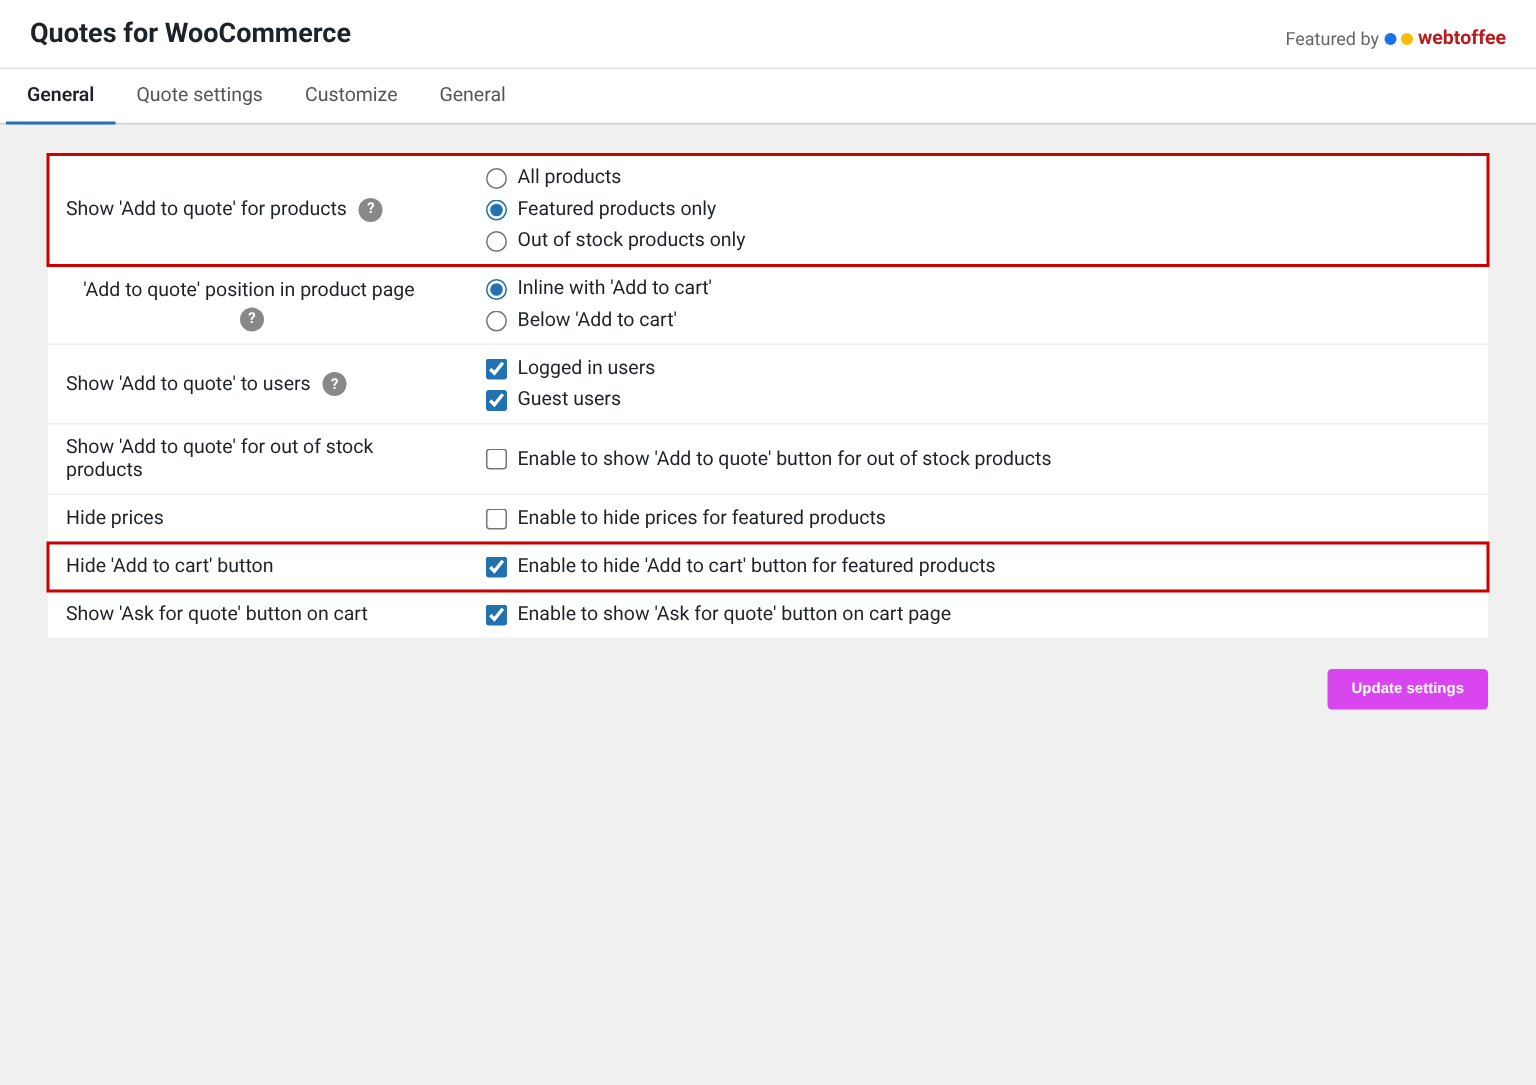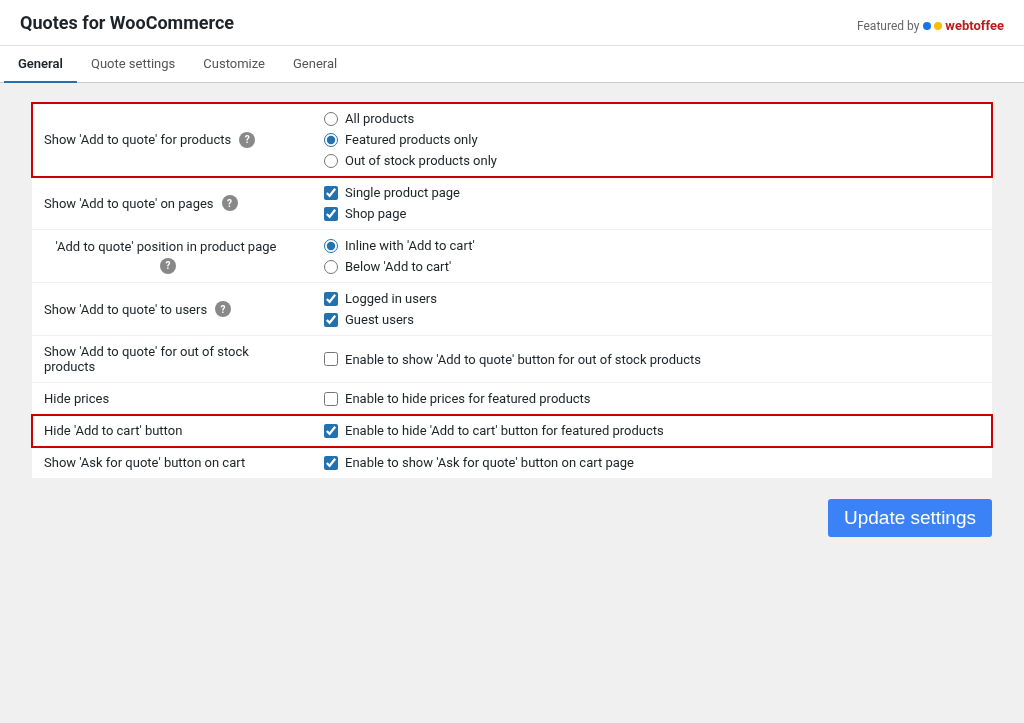--- a/index.html
+++ b/index.html
@@ -123,28 +123,28 @@
       cursor: pointer;
       margin-left: 4px;
       vertical-align: middle;
     }
     .label-with-help {
       display: flex;
       align-items: center;
       gap: 4px;
     }
     .update-btn {
-      background: #3b82f6;
+      background: #d946ef;
       color: #fff;
       border: none;
       padding: 8px 16px;
-      font-size: 19px;
+      font-size: 10px;
       cursor: pointer;
       border-radius: 3px;
-      font-weight: 400;
+      font-weight: 700;
     }
     .btn-row {
       display: flex;
       justify-content: flex-end;
       padding: 20px 0 10px 0;
     }
     table.settings-table {
       border-spacing: 0;
     }
   </style>
@@ -194,40 +194,20 @@
                 <span>Featured products only</span>
               </label>
               <label class="radio-item">
                 <input type="radio" name="show_for_products" value="outofstock" style="">
                 <span>Out of stock products only</span>
               </label>
             </div>
           </td>
         </tr>
 
-        <tr class="settings-row">
-          <td class="label-cell">
-            <div class="label-with-help">
-              <span>Show 'Add to quote' on pages</span>
-              <span class="help-icon">?</span>
-            </div>
-          </td>
-          <td class="control-cell">
-            <div class="checkbox-group">
-              <label class="checkbox-item">
-                <input type="checkbox" name="single_product_page" checked="" style="">
-                <span>Single product page</span>
-              </label>
-              <label class="checkbox-item">
-                <input type="checkbox" name="shop_page" checked="" style="">
-                <span>Shop page</span>
-              </label>
-            </div>
-          </td>
-        </tr>
 
         <tr class="settings-row">
           <td class="label-cell" style="text-align: right; padding-right: 24px;">
             <div class="label-with-help" style="justify-content: flex-end; flex-direction: column;">
               <span>'Add to quote' position in product page</span>
               <span class="help-icon">?</span>
             </div>
           </td>
           <td class="control-cell">
             <div class="radio-group">

